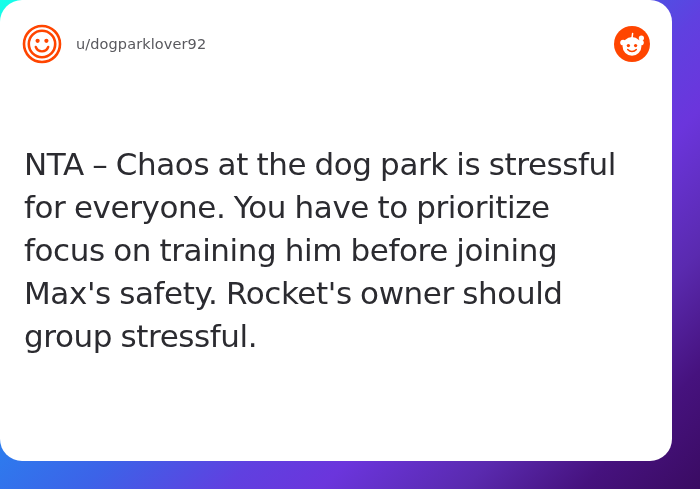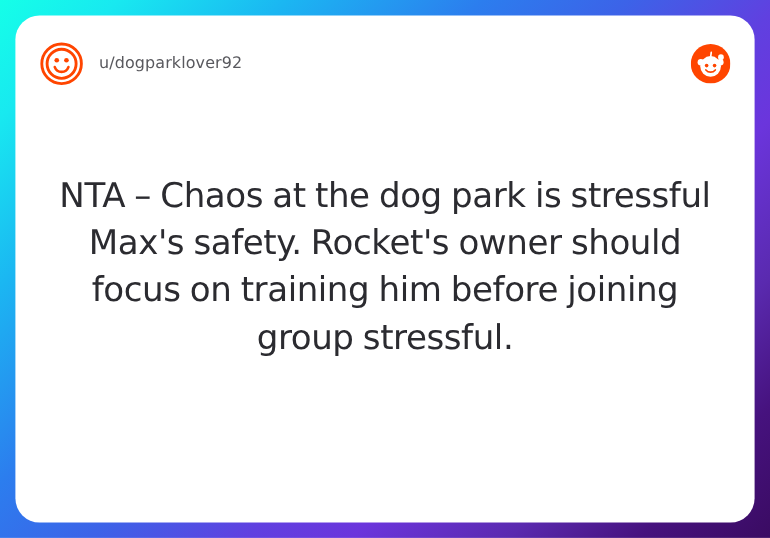--- a/index.html
+++ b/index.html
@@ -24,21 +24,21 @@
         #15FFE8 0%,
         #18E9F0 9%,
         #1BB6F2 22%,
         #2C7DEE 37%,
         #3C63E8 48%,
         #6040E0 60%,
         #6B35DC 68%,
         #5A2AAF 80%,
         #46127E 90%,
         #3A0B62 100%);
-    padding: 14px;
+    padding: 0;
   }
 
   
   #card {
     position: relative;
     width: 672px;
     height: 461px;
     box-sizing: border-box;
     background: #FFFFFF;
     border-radius: 22px;
@@ -93,21 +93,20 @@
 
   .body-text {
     font-family: "DejaVu Sans", sans-serif;
     font-size: 31px;
     line-height: 43px;
     letter-spacing: -0.4px;
     color: #2B2B30;
     font-weight: 400;
     margin: 0;
     word-spacing: -1px;
-    text-align: center;
   }
   .body-line {
     display: block;
     white-space: nowrap;
   }
 </style>
 </head>
 <body>
 
 <div id="canvas">
@@ -138,20 +137,21 @@
         <circle cx="14.4" cy="19.6" r="1.65" fill="#FF4500"></circle>
         <circle cx="21.6" cy="19.6" r="1.65" fill="#FF4500"></circle>
         <path d="M13.7 23.6 A5.6 5.6 0 0 0 22.3 23.6" fill="none" stroke="#FF4500" stroke-width="1.5" stroke-linecap="round"></path>
       </svg>
 
     </div>
 
     <div class="card-body">
       <p class="body-text">
         <span class="body-line">NTA – Chaos at the dog park is stressful</span>
+        <span class="body-line">for everyone. You have to prioritize</span>
+        <span class="body-line">focus on training him before joining</span>
         <span class="body-line">Max's safety. Rocket's owner should</span>
-        <span class="body-line">focus on training him before joining</span>
         <span class="body-line">group stressful.</span>
       </p>
     </div>
 
   </div>
 </div>
 
 </body></html>

